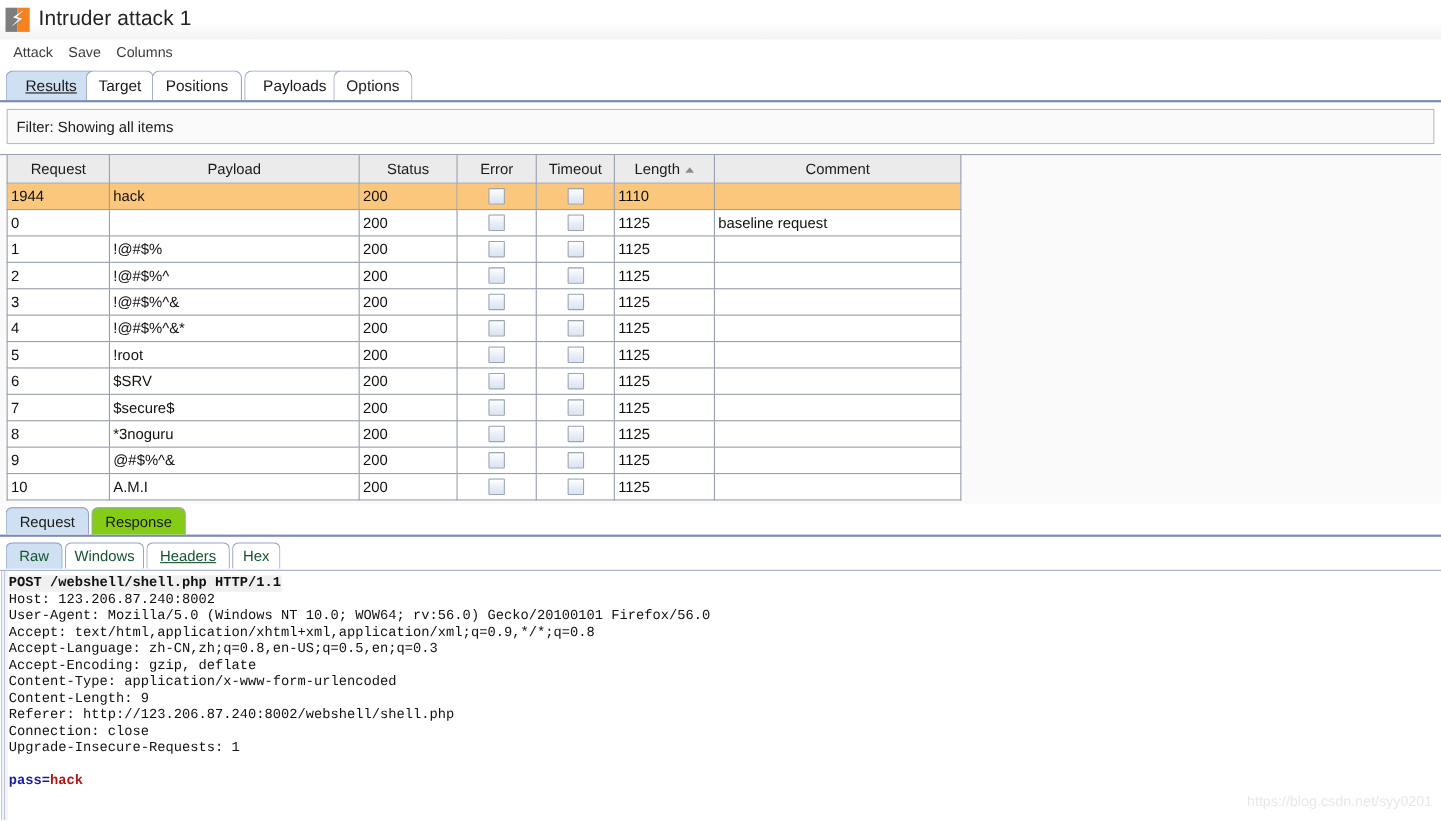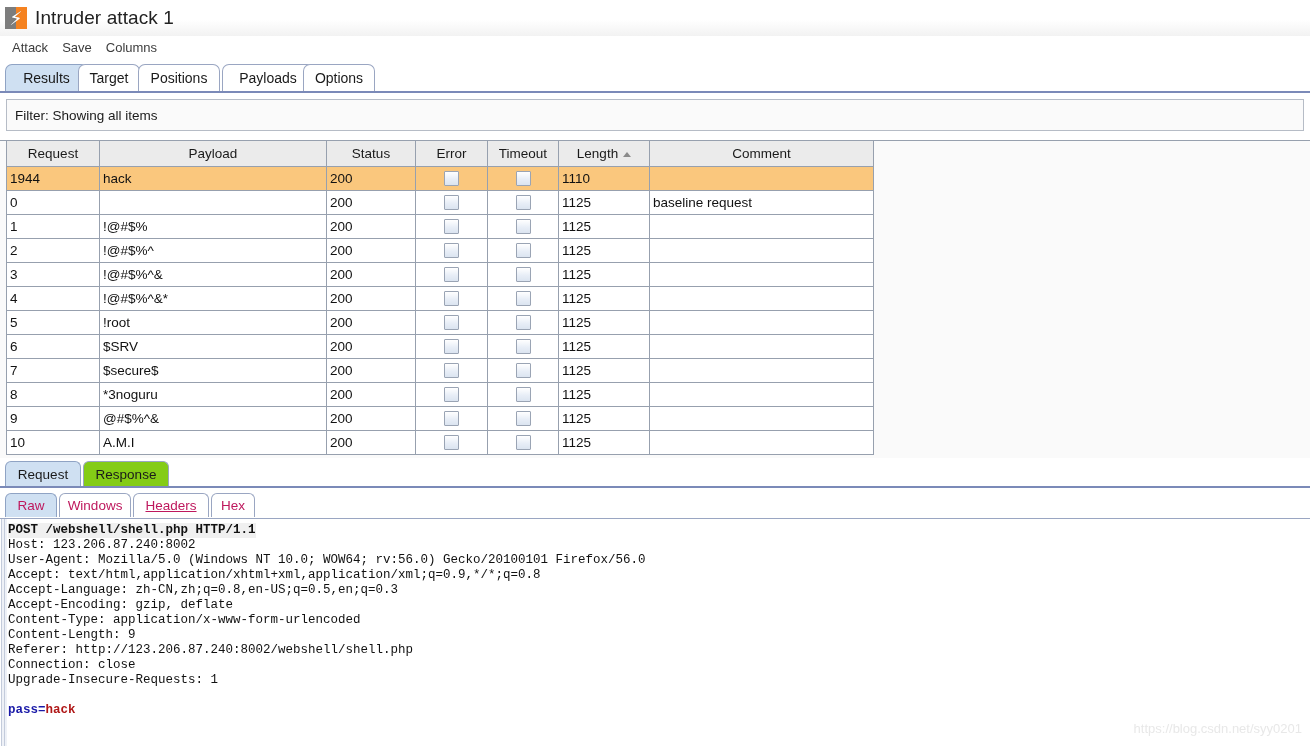--- a/index.html
+++ b/index.html
@@ -187,21 +187,21 @@
     box-sizing: border-box;
   }
   .sub-tab {
     position: absolute; top: 1px; height: 24px;
     box-sizing: border-box;
     border: 1px solid #9aa6c2;
     border-bottom: none;
     border-radius: 6px 6px 0 0;
     background: #ffffff;
     display: flex; align-items: center; justify-content: center;
-    font-size: 13.5px; color: #be185d;
+    font-size: 13.5px; color: #14532d;
     padding: 0 10px;
     cursor: default;
   }
   .sub-tab.active { background: #cfe0f2; border-color: #8fa3c4; }
 
   
   .raw-viewer {
     position: absolute; left: 0; top: 519px;
     width: 1310px; height: 227px;
     background: #ffffff;
@@ -248,21 +248,21 @@
     <div class="app-title">Intruder attack 1</div>
   </div>
 
   <div class="menubar">
     <div class="menu-item">Attack</div>
     <div class="menu-item">Save</div>
     <div class="menu-item">Columns</div>
   </div>
 
   <div class="tabstrip">
-    <div class="tab active" style="left:5px;width:83px;">Results</div>
+    <div class="tab active" style="left:5px;width:83px;text-decoration:underline;">Results</div>
     <div class="tab" style="left:78px;width:62px;">Target</div>
     <div class="tab" style="left:138px;width:82px;">Positions</div>
     <div class="tab" style="left:222px;width:92px;">Payloads</div>
     <div class="tab" style="left:303px;width:72px;">Options</div>
   </div>
 
   <div class="filterbar">
     <span>Filter: Showing all items</span>
   </div>
 

